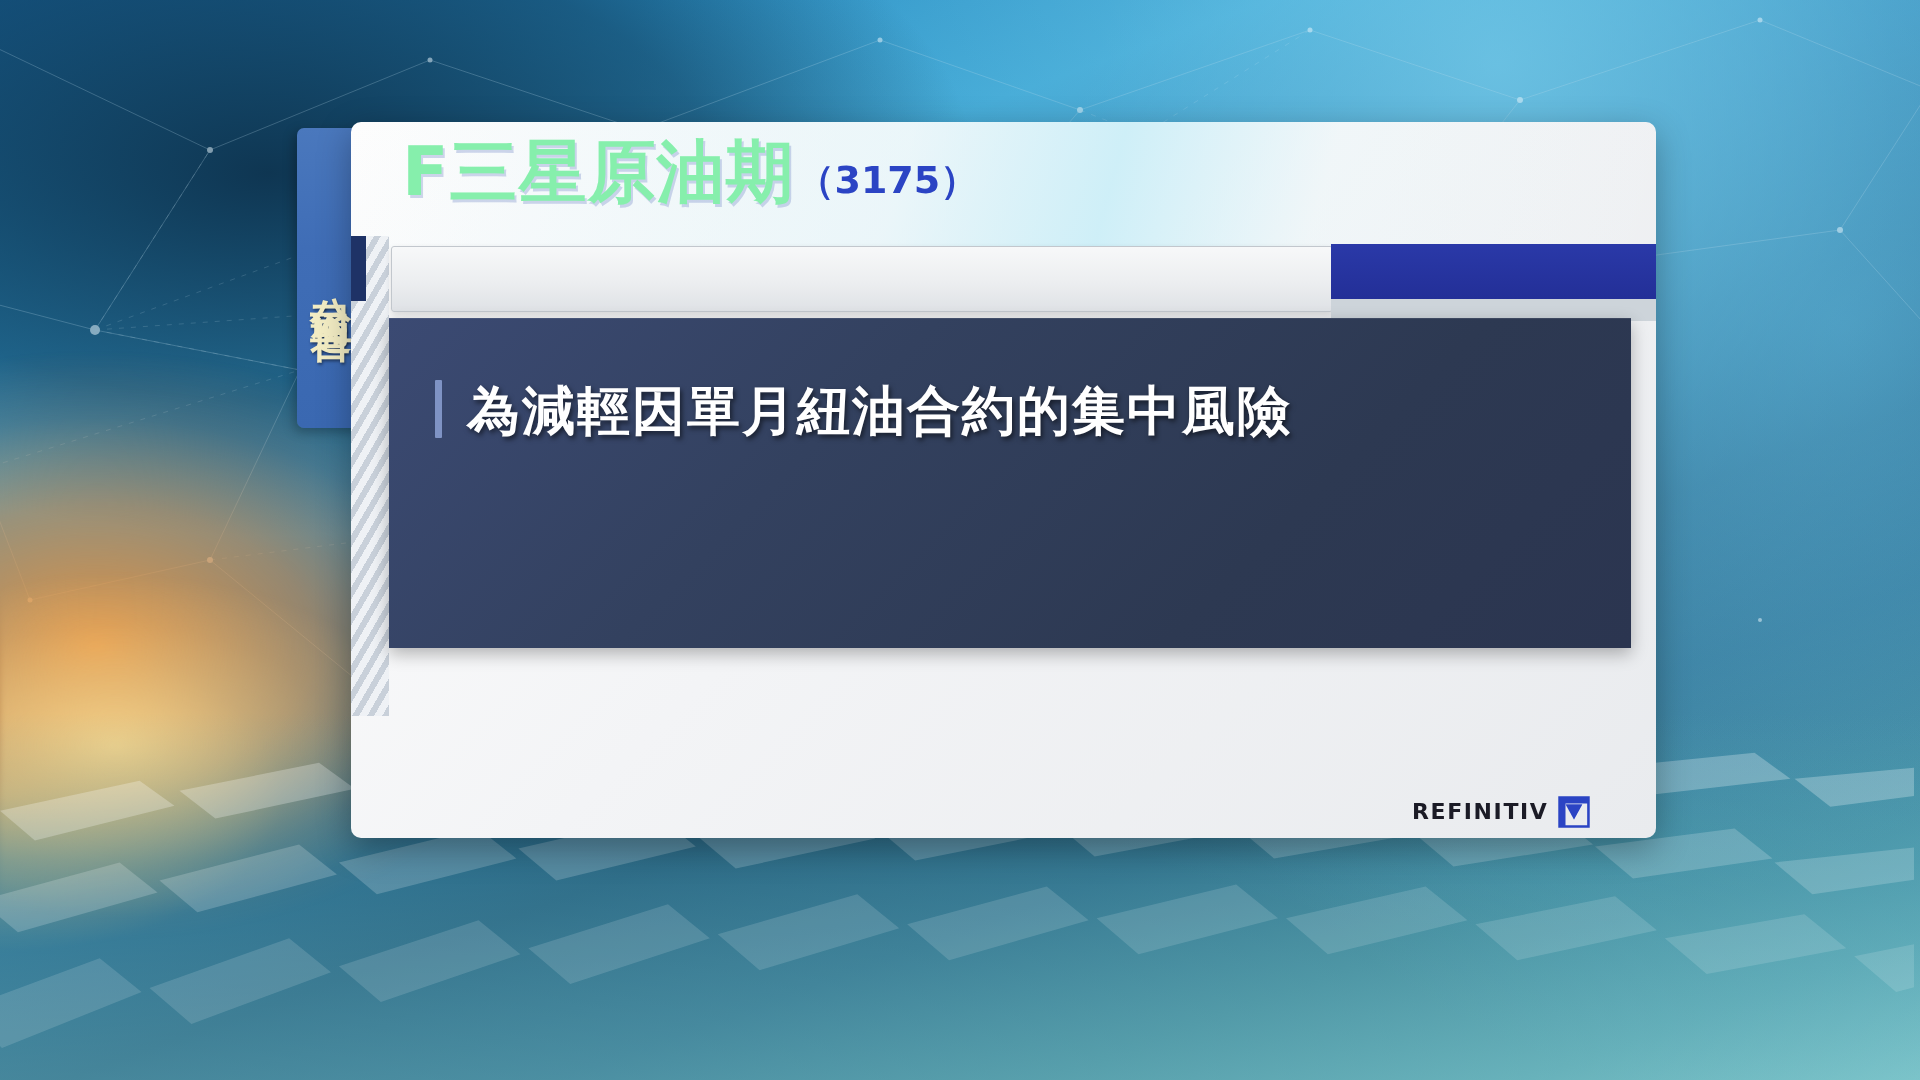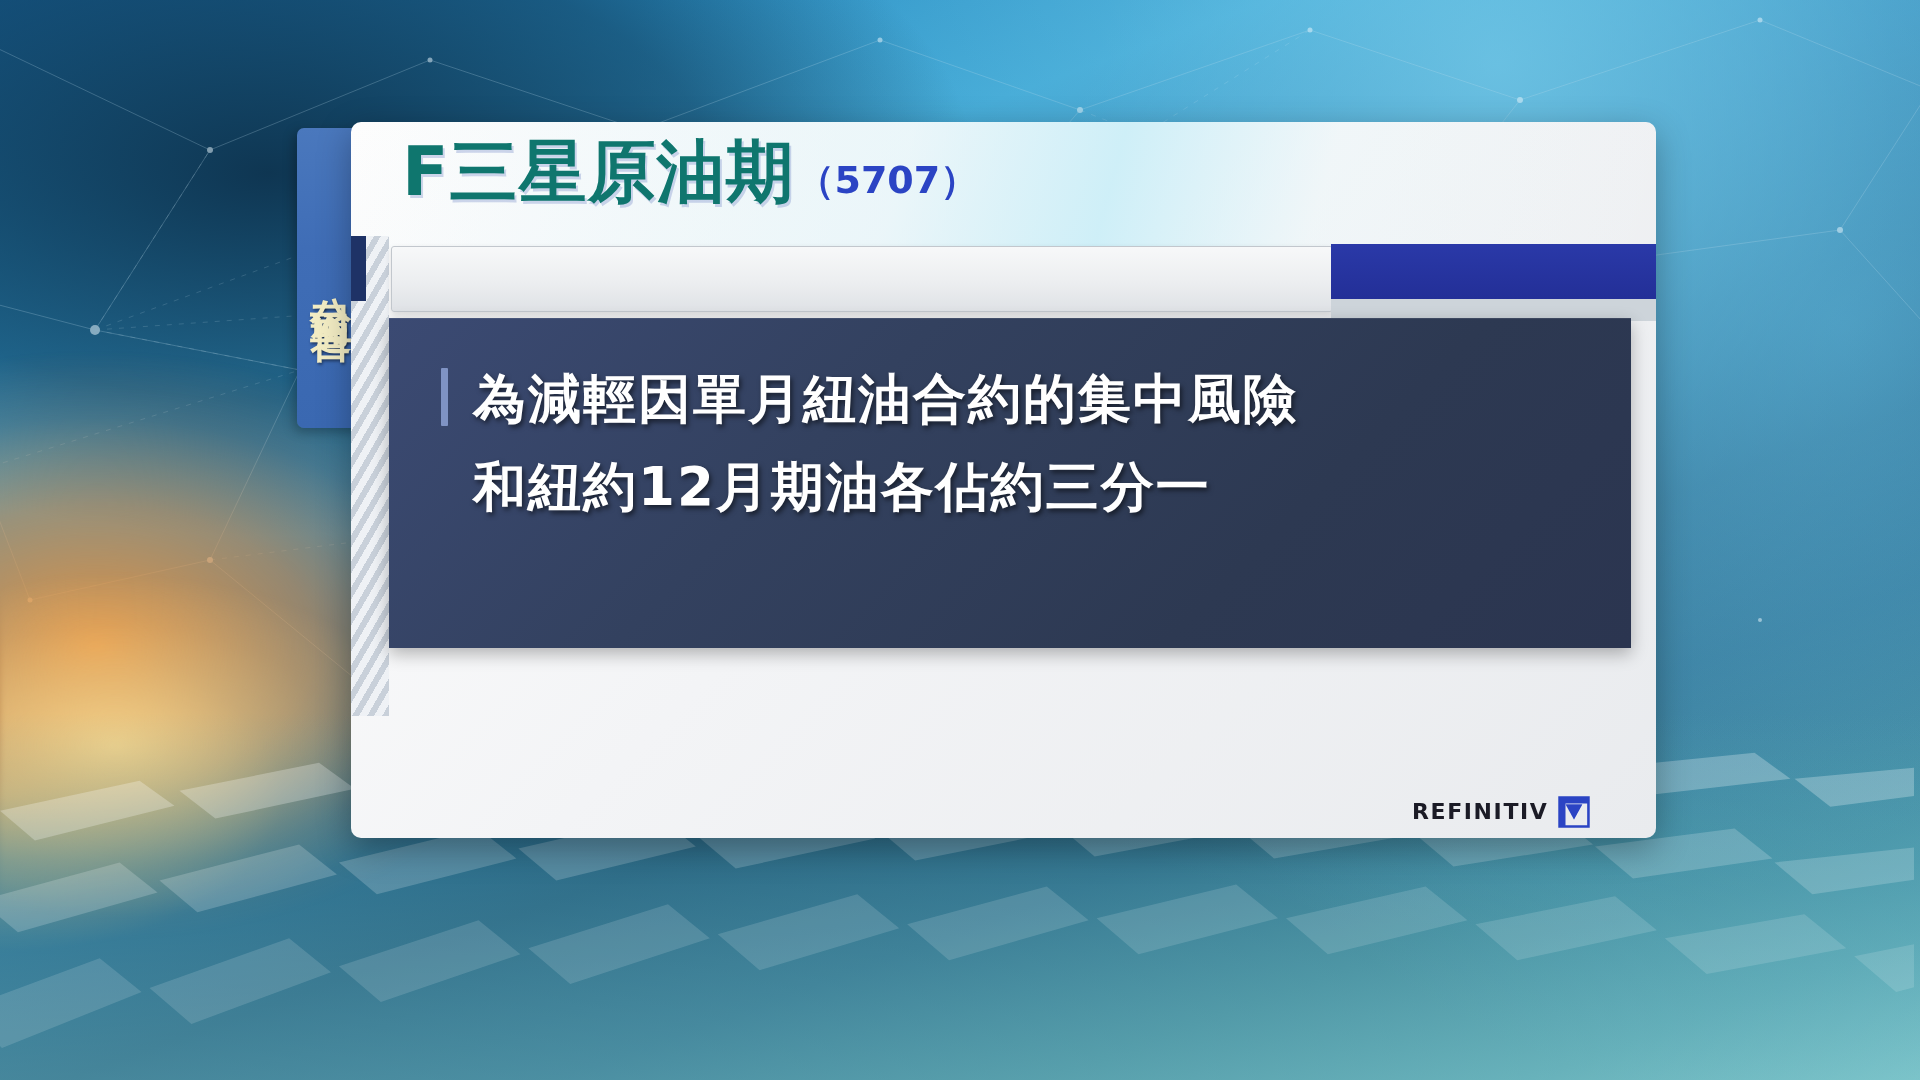--- a/index.html
+++ b/index.html
@@ -157,21 +157,21 @@
     left: 402px;
     top: 138px;
     display: flex;
     align-items: baseline;
   }
   .title-main {
     font-family: "DejaVu Sans", "Liberation Sans", sans-serif;
     font-weight: 700;
     font-size: 68px;
     letter-spacing: 1px;
-    color: #0f766e;
+    color: #86efac;
     text-shadow: 2px 3px 0 rgba(120,140,200,0.35);
     line-height: 1;
   }
   .title-code {
     font-family: "DejaVu Sans", "Liberation Sans", sans-serif;
     font-weight: 700;
     font-size: 38px;
     color: #2b44c4;
     margin-left: 2px;
     line-height: 1;
@@ -213,23 +213,23 @@
     position: absolute;
     left: 389px;
     top: 318px;
     width: 1242px;
     height: 330px;
     background: linear-gradient(135deg, #3b4a73 0%, #33415f 35%, #2d3952 70%, #2b3550 100%);
     box-shadow: inset 0 1px 0 rgba(255,255,255,0.08), 0 6px 16px rgba(0,0,0,0.28);
   }
   .panel-body {
     position: absolute;
-    left: 14px; top: 0;
+    left: 8px; top: 0;
     width: 100%;
-    padding: 36px 0 0 38px;
+    padding: 48px 0 0 38px;
     box-sizing: border-box;
   }
   .bline {
     display: flex;
     align-items: center;
     height: 88px;
     position: relative;
   }
   .bline .bar {
     position: absolute;
@@ -385,43 +385,39 @@
 
   <div class="card">
     <div class="card-sheen"></div>
   </div>
 
   <div class="stripes"></div>
   <div class="stripes-dark"></div>
 
   <div class="title-row">
     <span class="title-main">F三星原油期</span>
-    <span class="title-code">（5707）</span>
+    <span class="title-code">（3175）</span>
   </div>
 
   <div class="subbar">
     <span></span>
   </div>
   <div class="blueblock"></div>
   <div class="blueblock-under"></div>
 
   <div class="panel">
     <div class="panel-body">
 
       <div class="bline">
         <span class="bar"></span>
         <span class="txt">為減輕因單月紐油合約的集中風險</span>
       </div>
 
 
 
-      <div class="bline nobar">
-
-        <span class="txt">和紐約12月期油各佔約三分一</span>
-      </div>
 
     </div>
   </div>
 
   <div class="refinitiv">
     <span class="word">REFINITIV</span>
     <svg class="mark" viewBox="0 0 40 40">
       <path d="M3,3 L37,3 L37,37 L3,37 Z" fill="none" stroke="#2b44c4" stroke-width="3"></path>
       <path d="M10,10 L31,10 L20,30 Z" fill="#ffffff" stroke="none"></path>
       <path d="M10,11 L30,11 L20,29 Z" fill="#2b44c4" stroke="none"></path>

